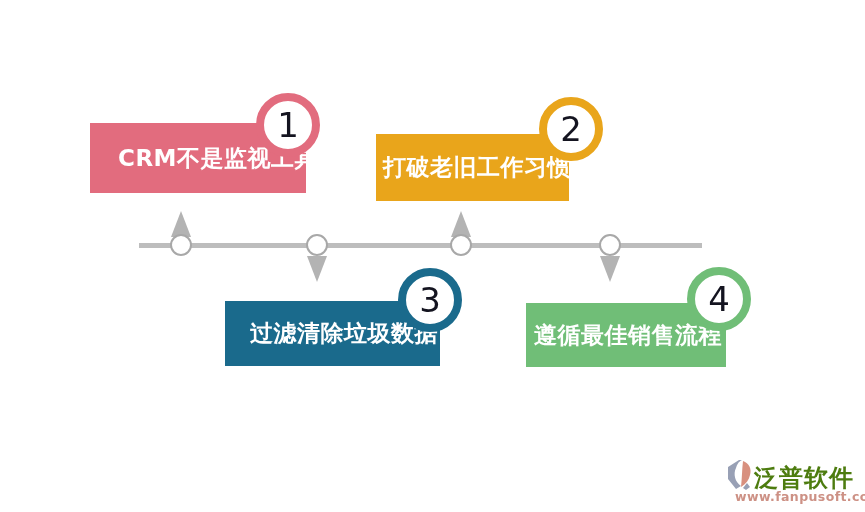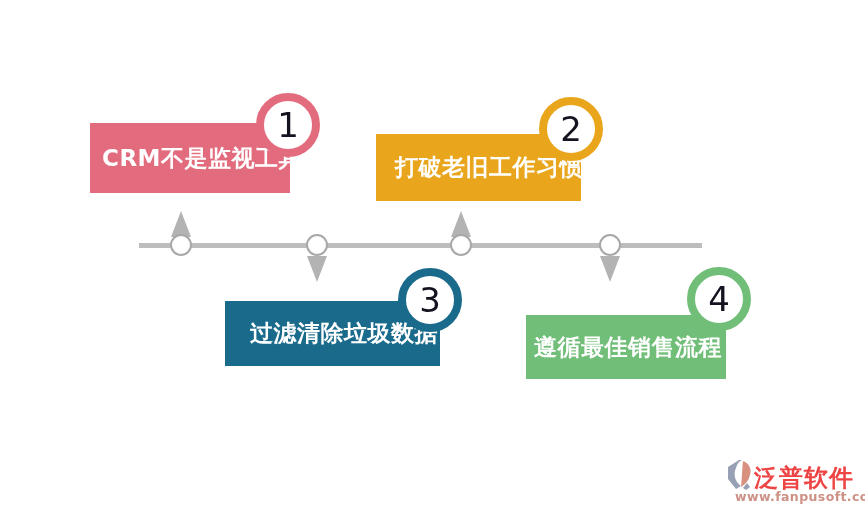--- a/index.html
+++ b/index.html
@@ -10,24 +10,24 @@
   }
   
   .step-box{
     position:absolute;
     display:flex;align-items:center;
     white-space:nowrap;overflow:visible;
   }
   .step-box .label{
     color:#ffffff;font-weight:bold;font-size:23px;letter-spacing:0.5px;
   }
-  .box-1{left:90px;top:123px;width:188px;height:70px;padding-left:12px;}
-  .box-2{left:376px;top:134px;width:186px;height:67px;padding-left:19px;}
+  .box-1{left:90px;top:123px;width:188px;height:70px;padding-left:28px;}
+  .box-2{left:376px;top:134px;width:186px;height:67px;padding-left:7px;}
   .box-3{left:225px;top:301px;width:190px;height:65px;padding-left:25px;}
-  .box-4{left:526px;top:303px;width:192px;height:64px;padding-left:8px;margin-top:12px;}
+  .box-4{left:526px;top:303px;width:192px;height:64px;padding-left:8px;}
   
   .badge{
     position:absolute;width:48px;height:48px;border-radius:50%;
     border:8px solid #ccc;background:#ffffff;
     display:flex;align-items:center;justify-content:center;
     font-size:34px;line-height:1;
   }
   .badge-1{left:256px;top:93px;}
   .badge-2{left:539px;top:97px;}
   .badge-3{left:398px;top:268px;}
@@ -106,17 +106,17 @@
   <div class="badge badge-4" style="border-color: rgb(112, 190, 119); color: rgb(20, 20, 32);">
     <span>4</span>
   </div>
 
   <div class="footer">
     <svg class="logo-icon" width="27" height="31" viewBox="0 0 27 31">
       <path fill="#98A0B5" d="M13 1 L2 8 L2 20 L10 30 L15 27 C9 23 7 15 10 9 C11 6 12 3 16 1 Z" style="fill: rgb(152, 160, 181);"></path>
       <path fill="#D8907F" d="M17 2 C23 4 26 10 24 16 C23 21 20 25 15 28 C16 19 16 10 17 2 Z" style="fill: rgb(216, 144, 127);"></path>
       <path fill="#98A0B5" d="M17 29 L21 24 L24 28 L20 31 Z" style="fill: rgb(152, 160, 181);"></path>
     </svg>
-    <span class="brand" style="color: #ef4444;">泛普软件</span>
+    <span class="brand" style="color: #4d7c0f;">泛普软件</span>
     <span class="url" style="color: rgb(205, 145, 133);">www.fanpusoft.com</span>
   </div>
 
 </div>
 
 </body></html>

